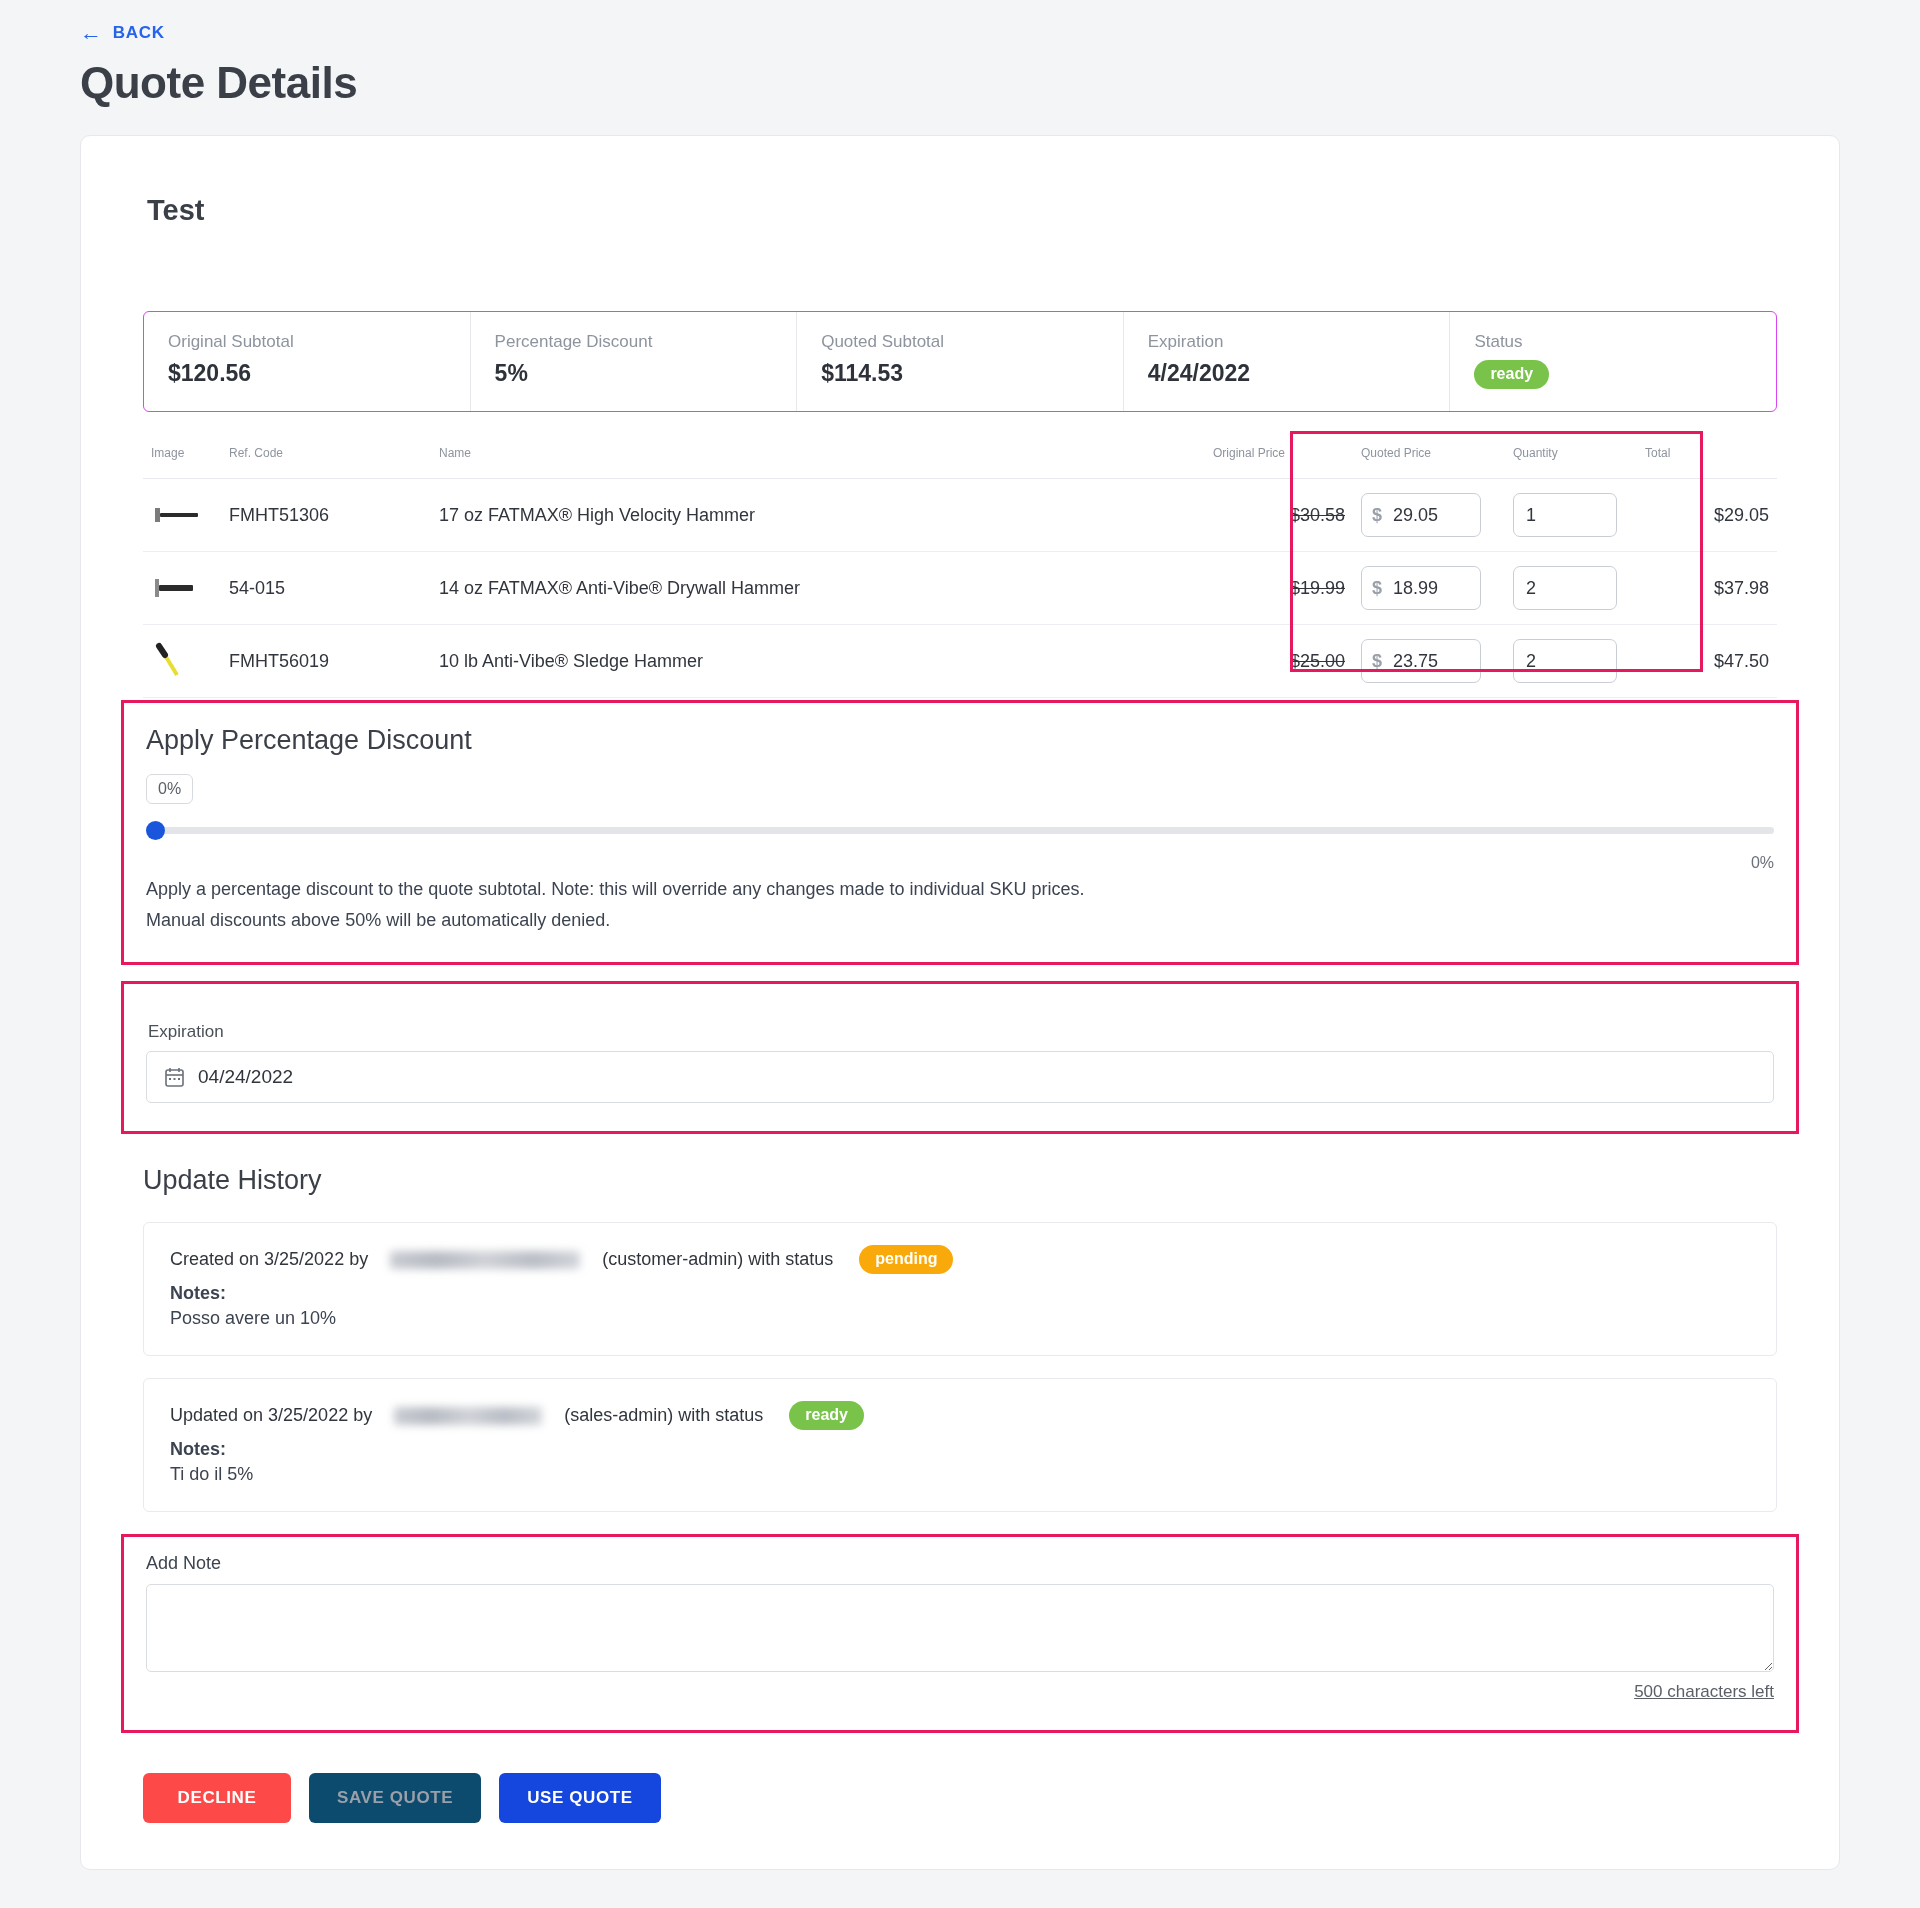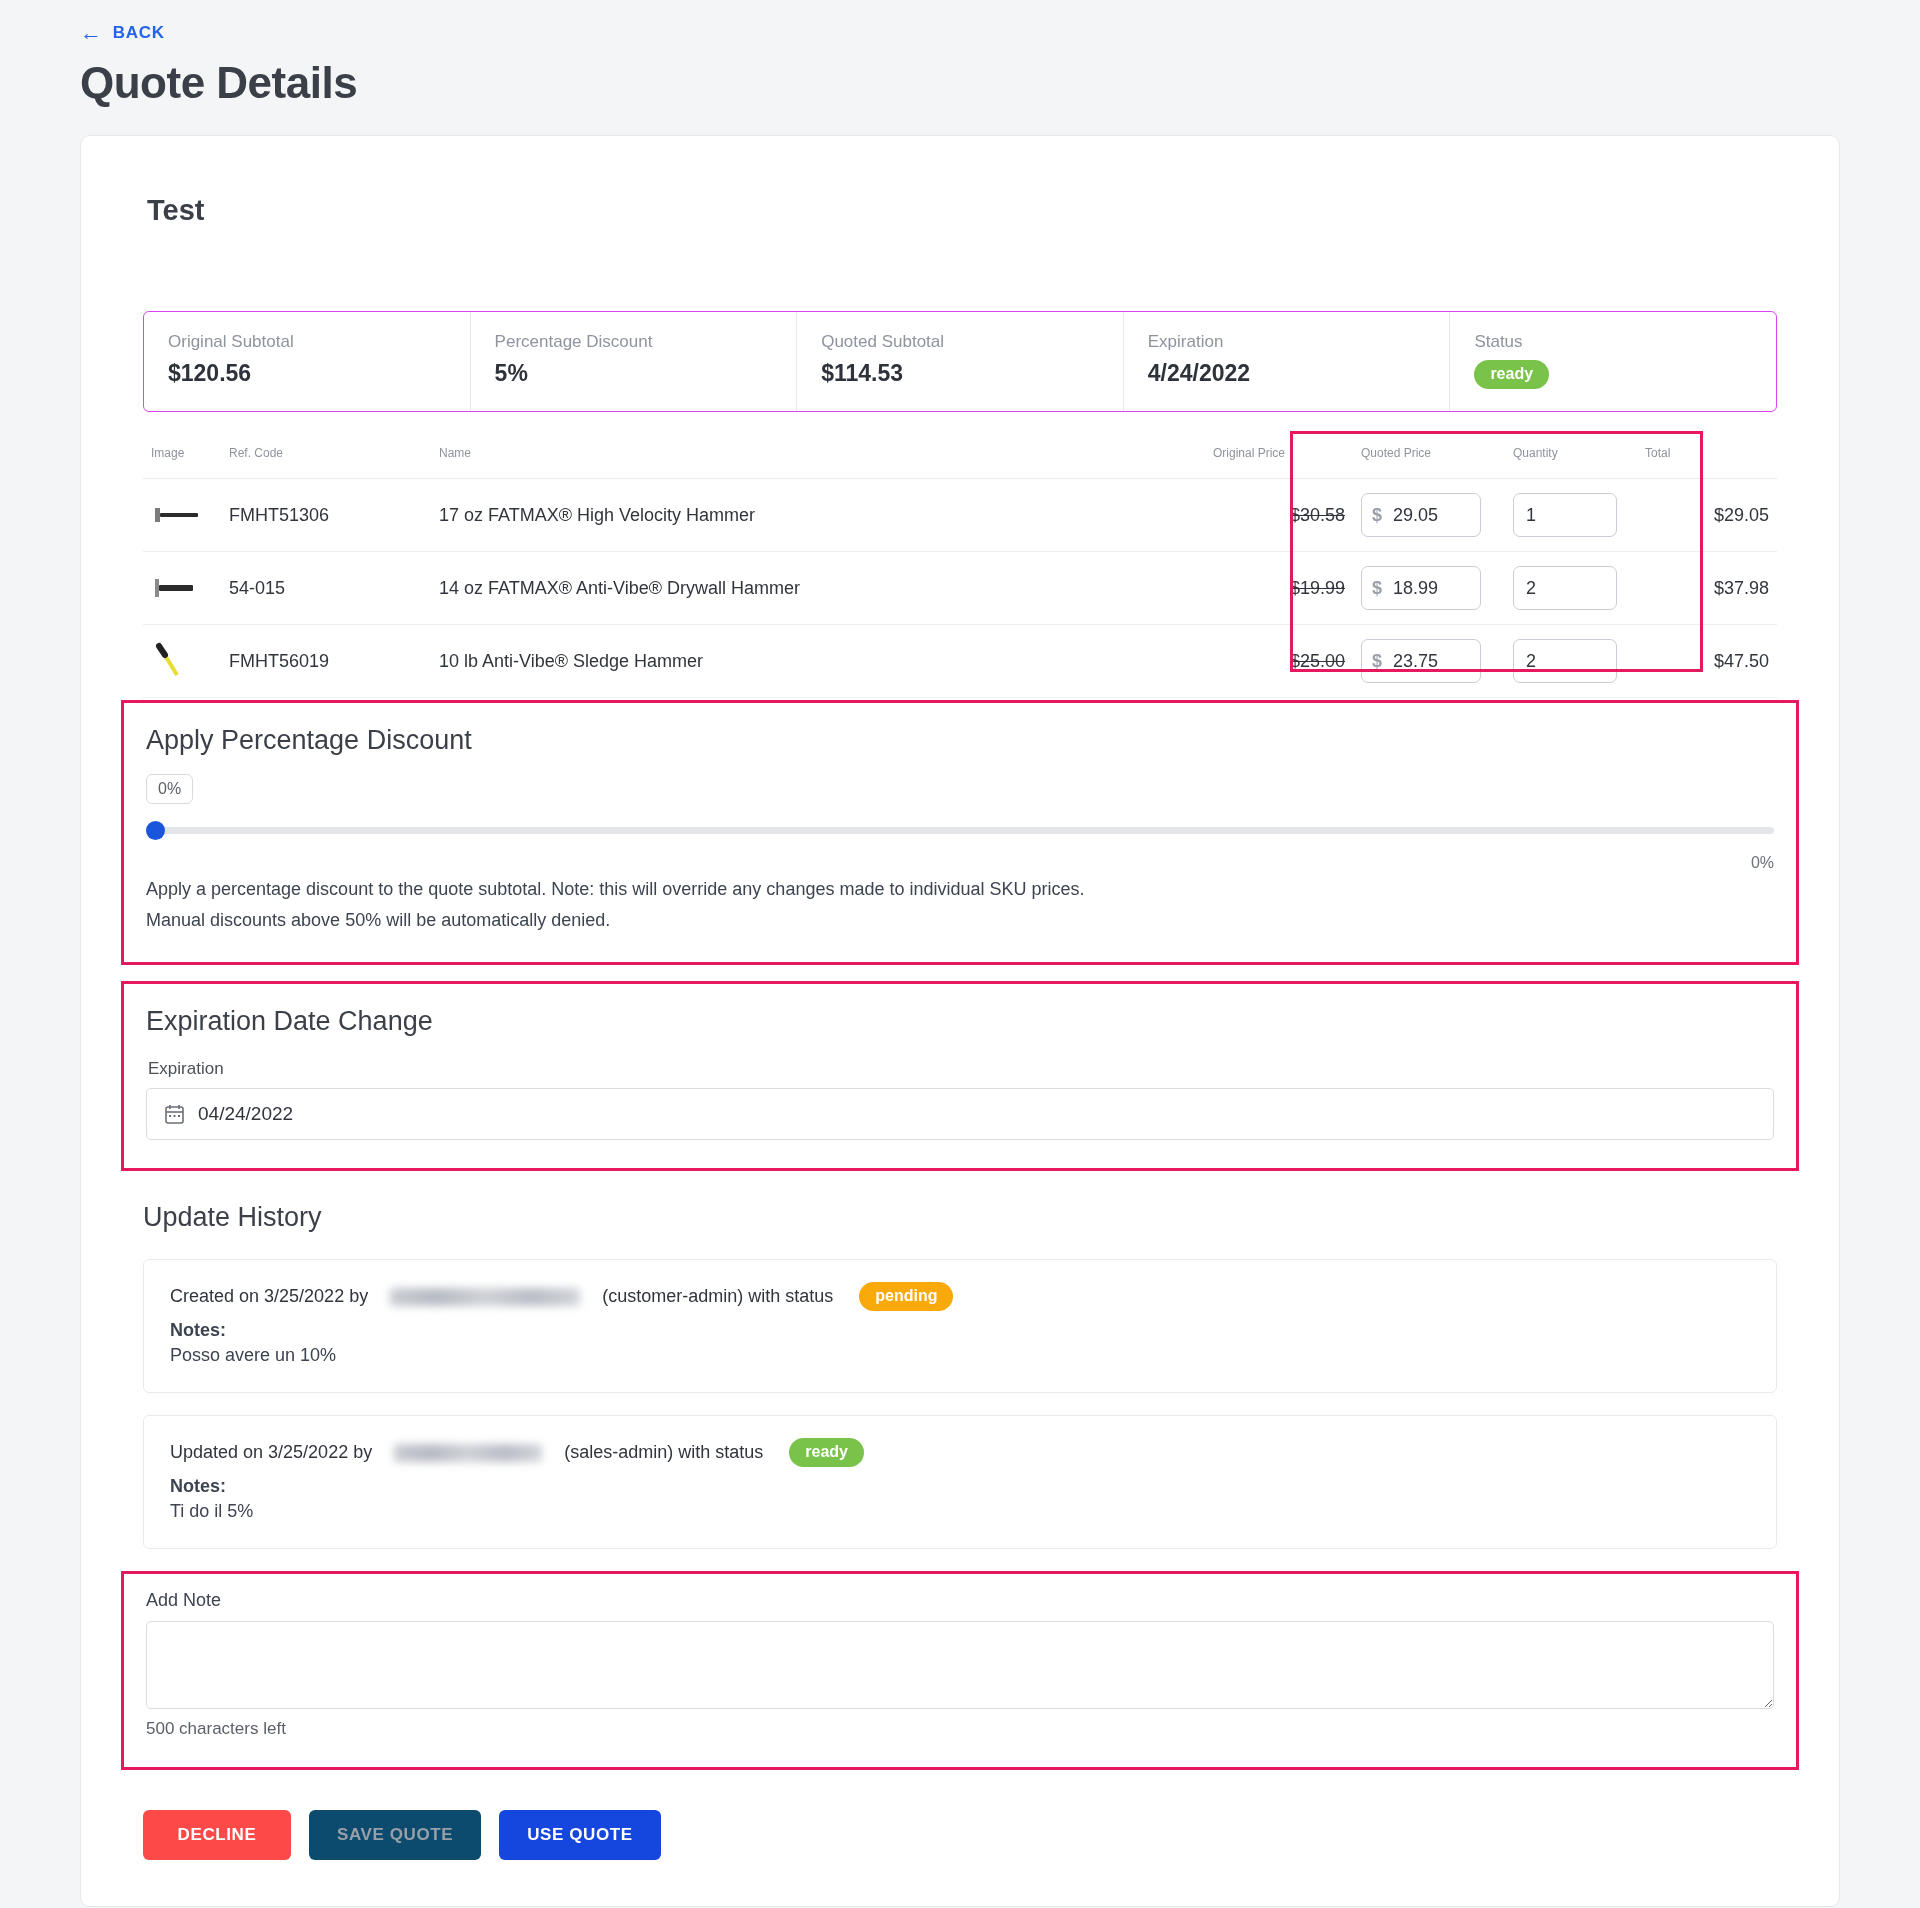--- a/index.html
+++ b/index.html
@@ -180,21 +180,21 @@
 
   
   .note-label { font-size: 18px; color: #3d4451; margin-bottom: 10px; }
   textarea.note-box {
     width: 100%; height: 88px;
     border: 1px solid #d9dde2; border-radius: 5px;
     padding: 12px 14px; resize: vertical;
     font-family: "Liberation Sans", sans-serif; font-size: 17px;
     color: #31353d; outline: none; display: block;
   }
-  .chars-left { font-size: 17px; color: #5a5f68; margin-top: 10px; }
+  .chars-left { text-align: right; font-size: 17px; color: #5a5f68; margin-top: 10px; text-decoration: underline; }
 
   
   .actions { display: flex; gap: 18px; margin-top: 40px; }
   .btn {
     border: none; border-radius: 6px; cursor: pointer;
     font-family: "Liberation Sans", sans-serif;
     font-size: 17px; font-weight: 700; letter-spacing: 0.6px;
     padding: 0 28px; height: 50px; min-width: 148px;
   }
   .btn-decline { background: #fd4a48; color: #fff; }
@@ -327,21 +327,20 @@
     <div class="slider-row">
       <div class="slider-track"></div>
       <div class="slider-thumb"></div>
     </div>
     <div class="slider-max">0%</div>
     <div class="sec-desc">Apply a percentage discount to the quote subtotal. Note: this will override any changes made to individual SKU prices.</div>
     <div class="sec-desc">Manual discounts above 50% will be automatically denied.</div>
   </div>
 
   <div class="hl-section" style="margin-top:16px;">
-    <div class="sec-title">Expiration Date Change</div>
     <div class="field-label">Expiration</div>
     <div class="date-input">
       <svg class="cal-icon" viewBox="0 0 19 20">
         <rect x="1" y="3" width="17" height="16" rx="2" fill="none" stroke="#6b7078" stroke-width="1.6"></rect>
         <line x1="1" y1="8" x2="18" y2="8" stroke="#6b7078" stroke-width="1.6"></line>
         <line x1="5" y1="1" x2="5" y2="5" stroke="#6b7078" stroke-width="1.6"></line>
         <line x1="14" y1="1" x2="14" y2="5" stroke="#6b7078" stroke-width="1.6"></line>
         <rect x="4" y="11" width="2" height="2" fill="#6b7078"></rect>
         <rect x="8.5" y="11" width="2" height="2" fill="#6b7078"></rect>
         <rect x="13" y="11" width="2" height="2" fill="#6b7078"></rect>

